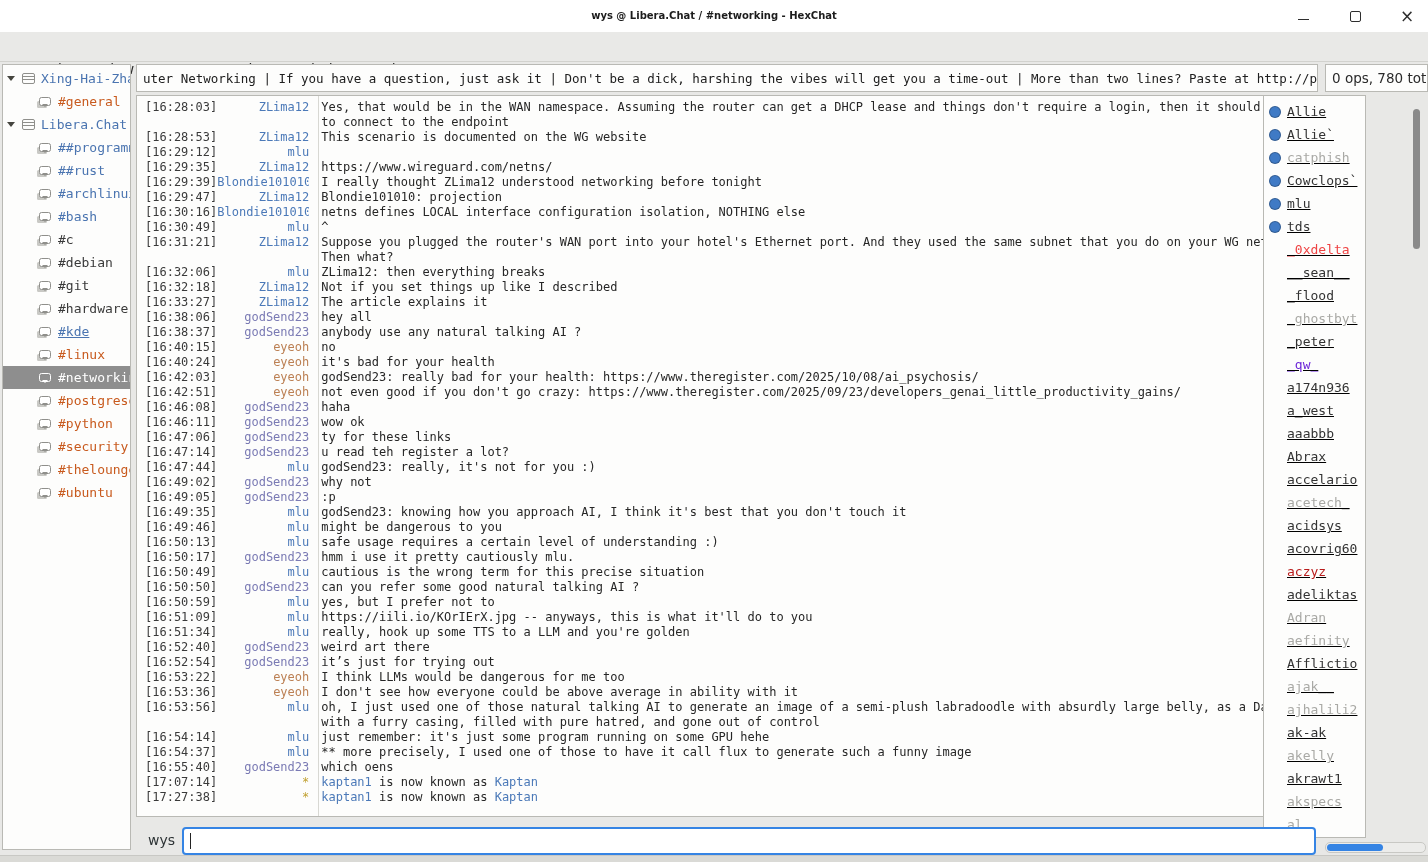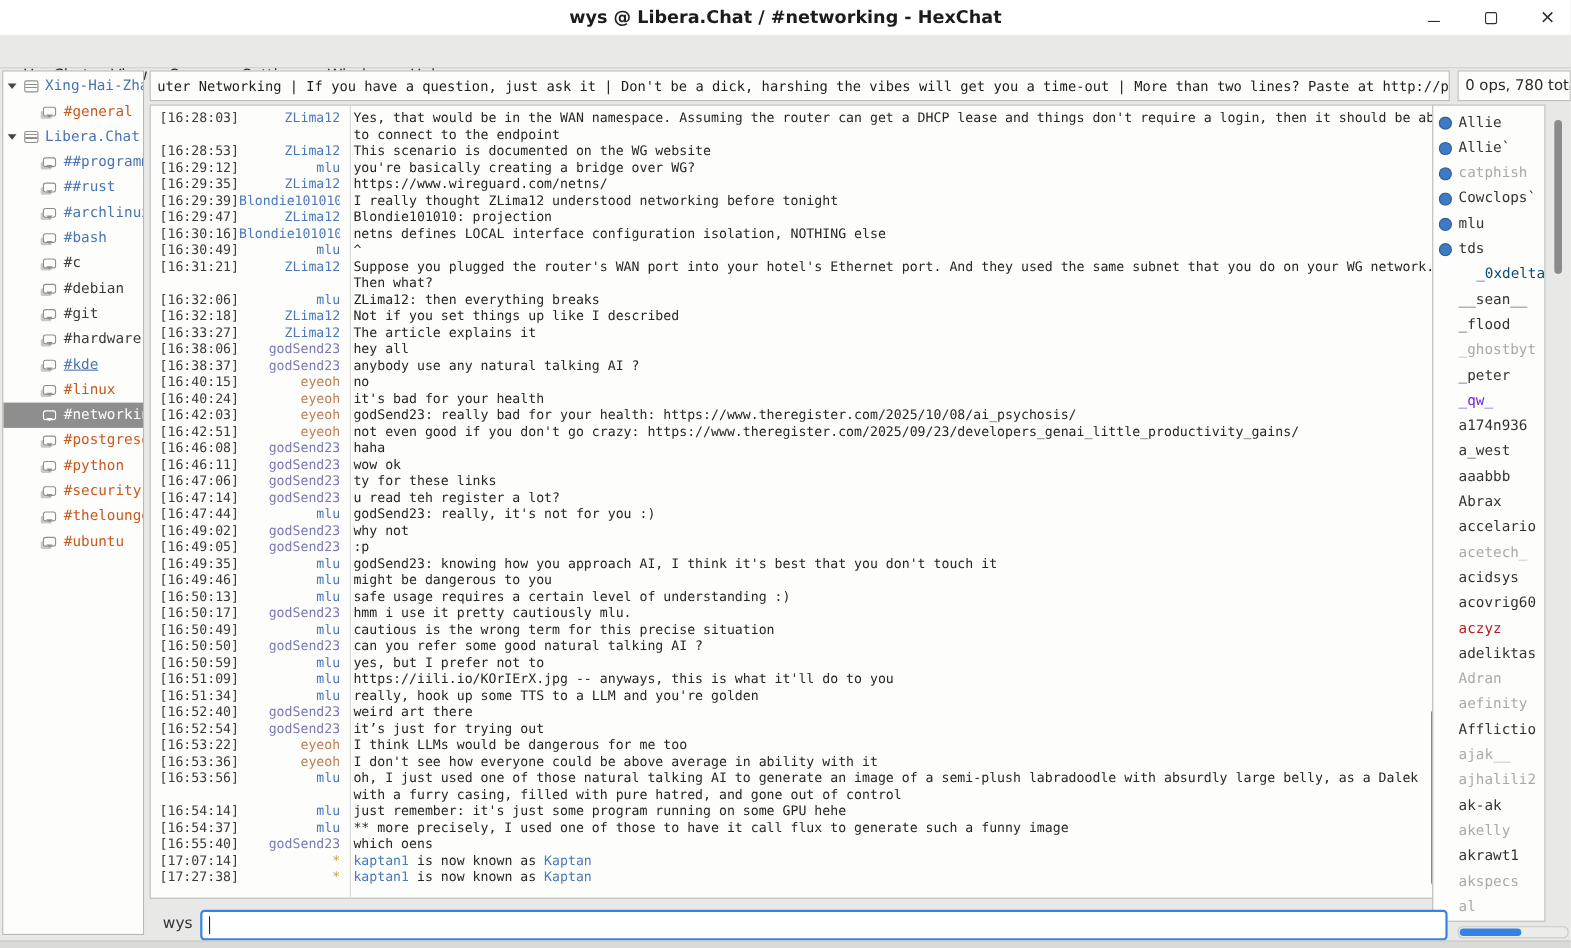--- a/index.html
+++ b/index.html
@@ -2,21 +2,21 @@
 <html><head>
 <meta charset="utf-8">
 <style>
   * { box-sizing: border-box; margin: 0; padding: 0; }
   html,body { width:1428px; height:862px; overflow:hidden; }
   body { font-family:"DejaVu Sans", sans-serif; position:relative; background:#e8e8e6; }
 
   
   .titlebar { position:absolute; left:0; top:0; width:1428px; height:32px; background:#ffffff; }
   .title { position:absolute; left:0; right:0; top:0; height:47px; line-height:32px;
-           text-align:center; font-size:16px; font-weight:bold; color:#1c1c1c; }
+           text-align:center; font-size:10px; font-weight:bold; color:#1c1c1c; }
   .win-controls { position:absolute; right:8px; top:0; height:32px; display:flex; align-items:center; gap:26px; }
   .wc { width:26px; height:26px; display:flex; align-items:center; justify-content:center; color:#2e2e2e; }
   .glyph-min { width:11px; height:0; border-top:1.4px solid #2e2e2e; margin-top:6px;}
   .glyph-max { width:11px; height:11px; border:1.4px solid #2e2e2e; border-radius:2px; }
   .glyph-close { font-size:17px; line-height:17px; color:#2e2e2e; }
 
   
   .menubar { position:absolute; left:0; top:32px; width:1428px; height:30px; background:#e9e9e7;
              border-bottom:1px solid #d2d2ce; display:flex; align-items:center; padding-left:11px; }
   .menu-item { font-size:14px; color:#2c2c2c; padding:4px 10px;margin-top:45px; }
@@ -61,22 +61,22 @@
   .chat-vscroll { position:absolute; left:1300px; top:97px; width:9px; height:718px; }
   .chat-vscroll .thumb { position:absolute; left:1px; width:7px; border-radius:4px; background:#7d7d7d; }
 
   
   .nicklabel { position:absolute; left:148px; top:832px; font-size:14px; color:#2e3436; }
   .inputbox { position:absolute; left:182px; top:827px; width:1134px; height:28px; background:#fff;
               border:2px solid #3584e4; border-radius:4px; display:flex; align-items:center; padding-left:6px; }
   .caret { width:1px; height:16px; background:#222; }
 
   
-  .userlist { left:1302px; top:95px; width:103px; height:743px; overflow:hidden;
-              font-family:"DejaVu Sans Mono", monospace; font-size:13px; padding-top:4px; }
+  .userlist { left:1263px; top:95px; width:103px; height:743px; overflow:hidden;
+              font-family:"DejaVu Sans Mono", monospace; font-size:13px; padding-top:4px;text-decoration:underline; }
   .user-row { height:23px; display:flex; align-items:center; padding-left:5px; white-space:nowrap; overflow:hidden; }
   .user-dot { width:12px; height:12px; border-radius:50%; margin-right:6px; flex:0 0 12px;
               border:1px solid rgba(0,0,0,0.25); }
   .user-spacer { width:18px; flex:0 0 18px; }
   .ul-vscroll { position:absolute; left:1412px; top:97px; width:9px; height:739px; }
   .ul-vscroll .thumb { position:absolute; left:1px; width:7px; border-radius:4px; background:#8a8a8a; }
   .ul-hscroll { position:absolute; left:1325px; top:842px; width:101px; height:11px; background:#ececea;
                 border:1px solid #c8c8c4; border-radius:5px; }
   .ul-hscroll .thumb { position:absolute; left:1px; top:1px; width:56px; height:7px; border-radius:4px; }
 
@@ -208,21 +208,20 @@
         <span class="msg">Yes, that would be in the WAN namespace. Assuming the router can get a DHCP lease and things don't require a login, then it should be able to connect to the endpoint</span>
       </div>
       <div class="line">
         <span class="ts">[16:28:53]</span>
         <span class="nick" style="color: rgb(75, 121, 184);">ZLima12</span>
         <span class="msg">This scenario is documented on the WG website</span>
       </div>
       <div class="line">
         <span class="ts">[16:29:12]</span>
         <span class="nick" style="color: rgb(75, 121, 184);">mlu</span>
-        <span class="msg">you're basically creating a bridge over WG?</span>
       </div>
       <div class="line">
         <span class="ts">[16:29:35]</span>
         <span class="nick" style="color: rgb(75, 121, 184);">ZLima12</span>
         <span class="msg">https://www.wireguard.com/netns/</span>
       </div>
       <div class="line">
         <span class="ts">[16:29:39]</span>
         <span class="nick" style="color: rgb(75, 121, 184);">Blondie101010</span>
         <span class="msg">I really thought ZLima12 understood networking before tonight</span>
@@ -448,21 +447,21 @@
     <div class="user-row">
       <span class="user-dot" style="background: rgb(63, 122, 197);"></span>
       <span style="color: rgb(51, 51, 51);">mlu</span>
     </div>
     <div class="user-row">
       <span class="user-dot" style="background: rgb(63, 122, 197);"></span>
       <span style="color: rgb(51, 51, 51);">tds</span>
     </div>
     <div class="user-row">
       <span class="user-spacer"></span>
-      <span style="color: #0c4a6e; margin-left: 16px;">_0xdelta</span>
+      <span style="color: #ef4444;">_0xdelta</span>
     </div>
     <div class="user-row">
       <span class="user-spacer"></span>
       <span style="color: rgb(51, 51, 51);">__sean__</span>
     </div>
     <div class="user-row">
       <span class="user-spacer"></span>
       <span style="color: rgb(51, 51, 51);">_flood</span>
     </div>
     <div class="user-row">

